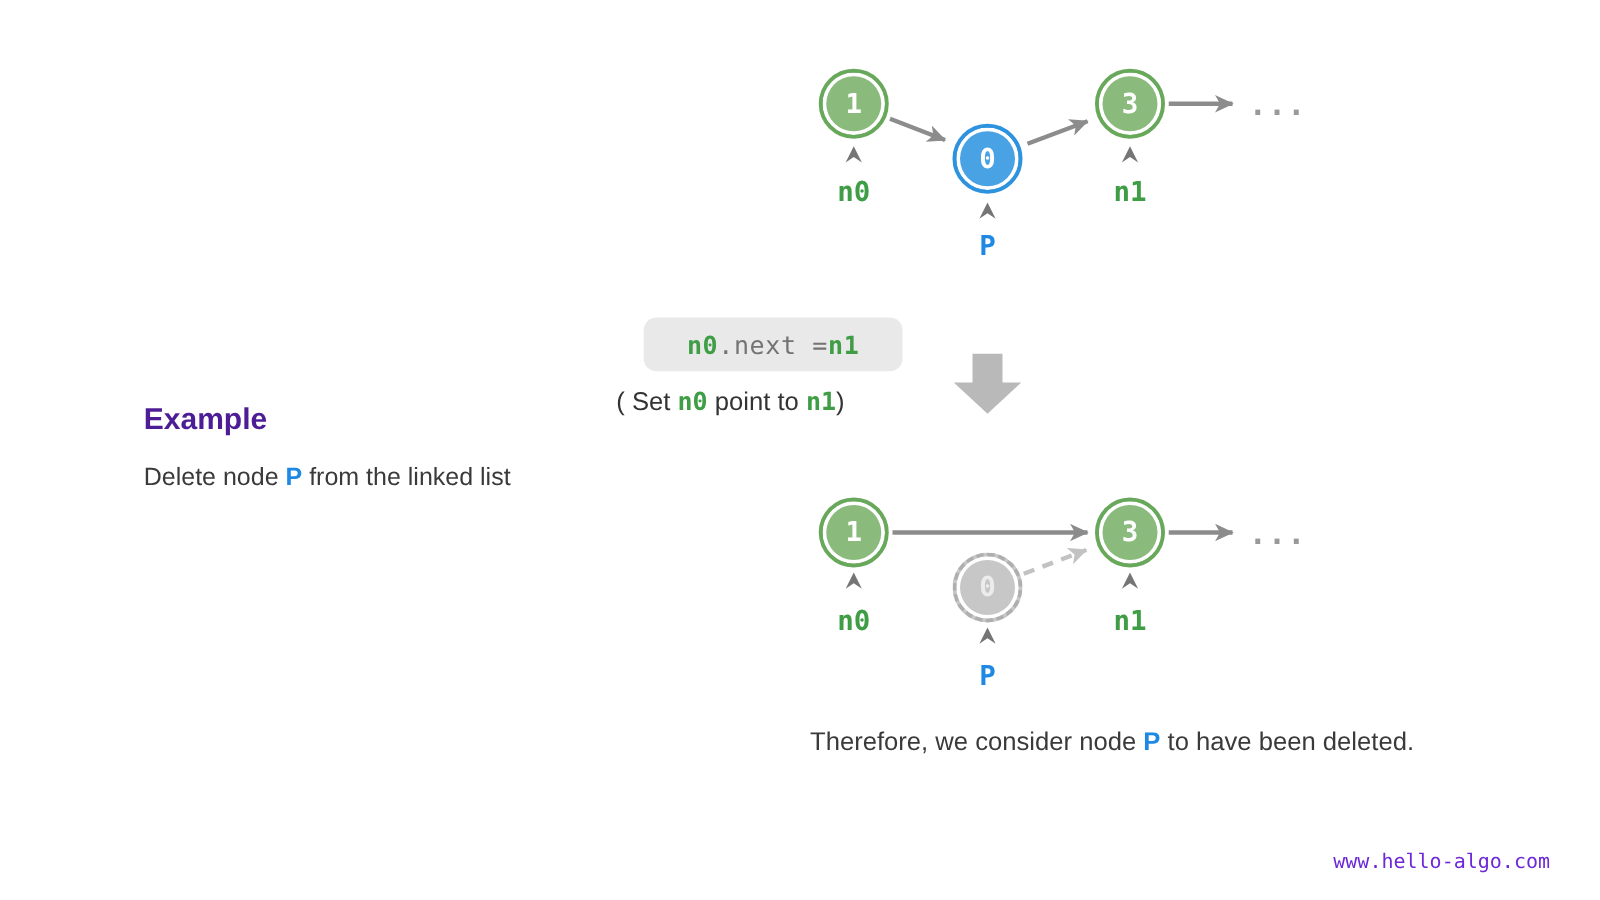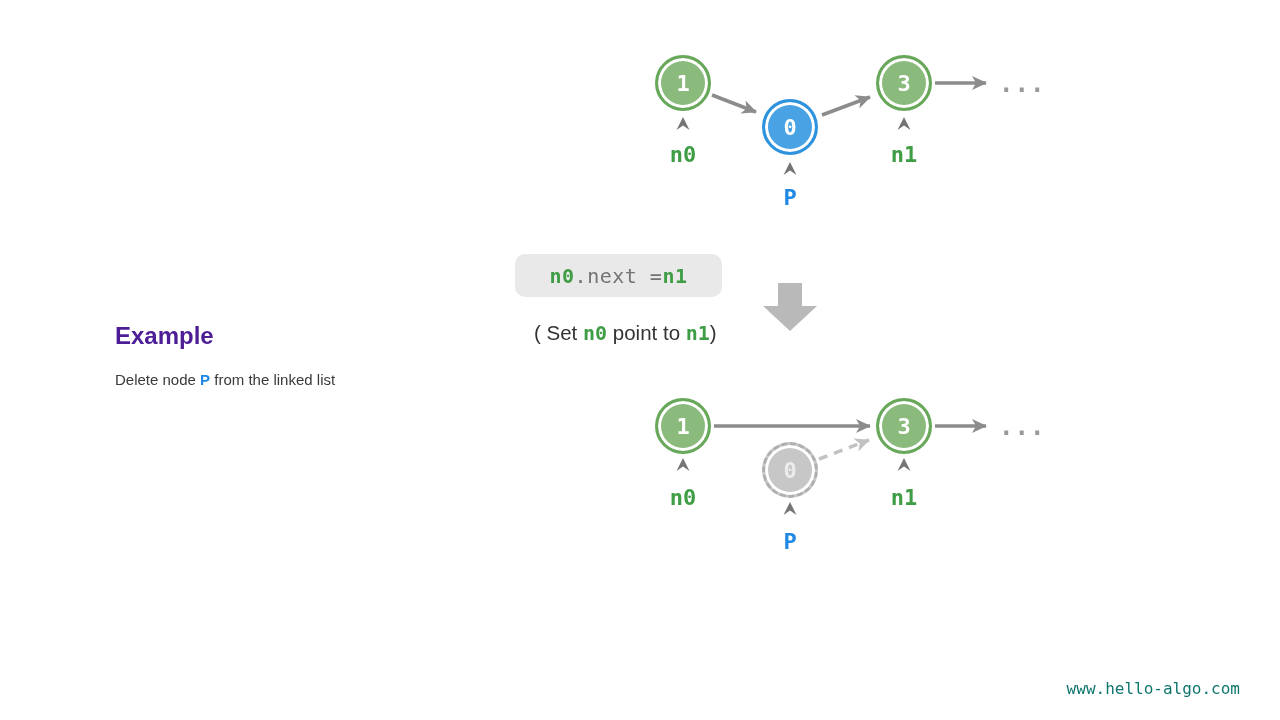--- a/index.html
+++ b/index.html
@@ -33,36 +33,36 @@
   }
 
   
   .codebox{
     position:absolute;left:515px;top:254px;width:207px;height:43px;border-radius:10px;
     background:#E9E9E9;display:flex;align-items:center;justify-content:center;
     font-family:"DejaVu Sans Mono",monospace;font-size:20px;letter-spacing:.5px;
   }
   .tok-green{color:var(--label-green,#3F9D45);font-weight:bold;}
   .tok-dark{color:#737373;}
-  .caption{position:absolute;left:534px;top:309px;font-size:20.5px;color:#333;white-space:nowrap;margin-top:12px;}
+  .caption{position:absolute;left:493px;top:309px;font-size:20.5px;color:#333;white-space:nowrap;}
   .caption .mono-green{font-family:"DejaVu Sans Mono",monospace;font-weight:bold;color:var(--label-green,#3F9D45);font-size:20px;}
 
   
   .example-h{position:absolute;left:115px;top:322px;font-size:24px;font-weight:bold;color:#4c1d95;}
-  .example-d{position:absolute;left:115px;top:371px;font-size:15px;color:#3a3a3a;white-space:nowrap;}
+  .example-d{position:absolute;left:115px;top:371px;font-size:20px;color:#3a3a3a;white-space:nowrap;}
   .p-blue{color:var(--label-blue,#1E88E5);font-weight:bold;}
   .n-green{font-family:"DejaVu Sans Mono",monospace;font-weight:bold;color:var(--label-green,#3F9D45);font-size:19px;}
 
   
   .explain{position:absolute;left:648px;top:579px;font-size:20.5px;line-height:29px;color:#3a3a3a;white-space:nowrap;}
 
   
   .watermark{
     position:absolute;right:40px;top:679px;
-    font-family:"DejaVu Sans Mono",monospace;font-size:16px;color:#0f766e;
+    font-family:"DejaVu Sans Mono",monospace;font-size:16px;color:#6d28d9;
   }
 
   .arrow-line{stroke:var(--arrow-gray,#8C8C8C);stroke-width:3.5;fill:none;}
   .arrow-line-dashed{stroke:#C2C2C2;stroke-width:3.5;fill:none;stroke-dasharray:9 7;}
   .caret{fill:#757575;}
   .block-arrow{fill:#B9B9B9;}
   .mk-dark{fill:var(--arrow-gray,#8C8C8C);}
   .mk-light{fill:#C2C2C2;}
 </style>
 </head>
@@ -123,17 +123,18 @@
   <div class="node ghost" style="left:762px;top:442px">0</div>
   <div class="node green" style="left:876px;top:398px">3</div>
 
   <div class="nlabel green" style="left:651px;top:485px">n0</div>
   <div class="nlabel blue" style="left:758px;top:529px">P</div>
   <div class="nlabel green" style="left:872px;top:485px">n1</div>
 
   <div class="ellipsis" style="left:999px;top:413px">...</div>
 
   <div class="explain">
+    <div><span>Therefore, we consider node </span><span class="p-blue">P</span><span> to have been deleted.</span></div>
   </div>
 
   <div class="watermark">www.hello-algo.com</div>
 
 </div>
 
 </body></html>

